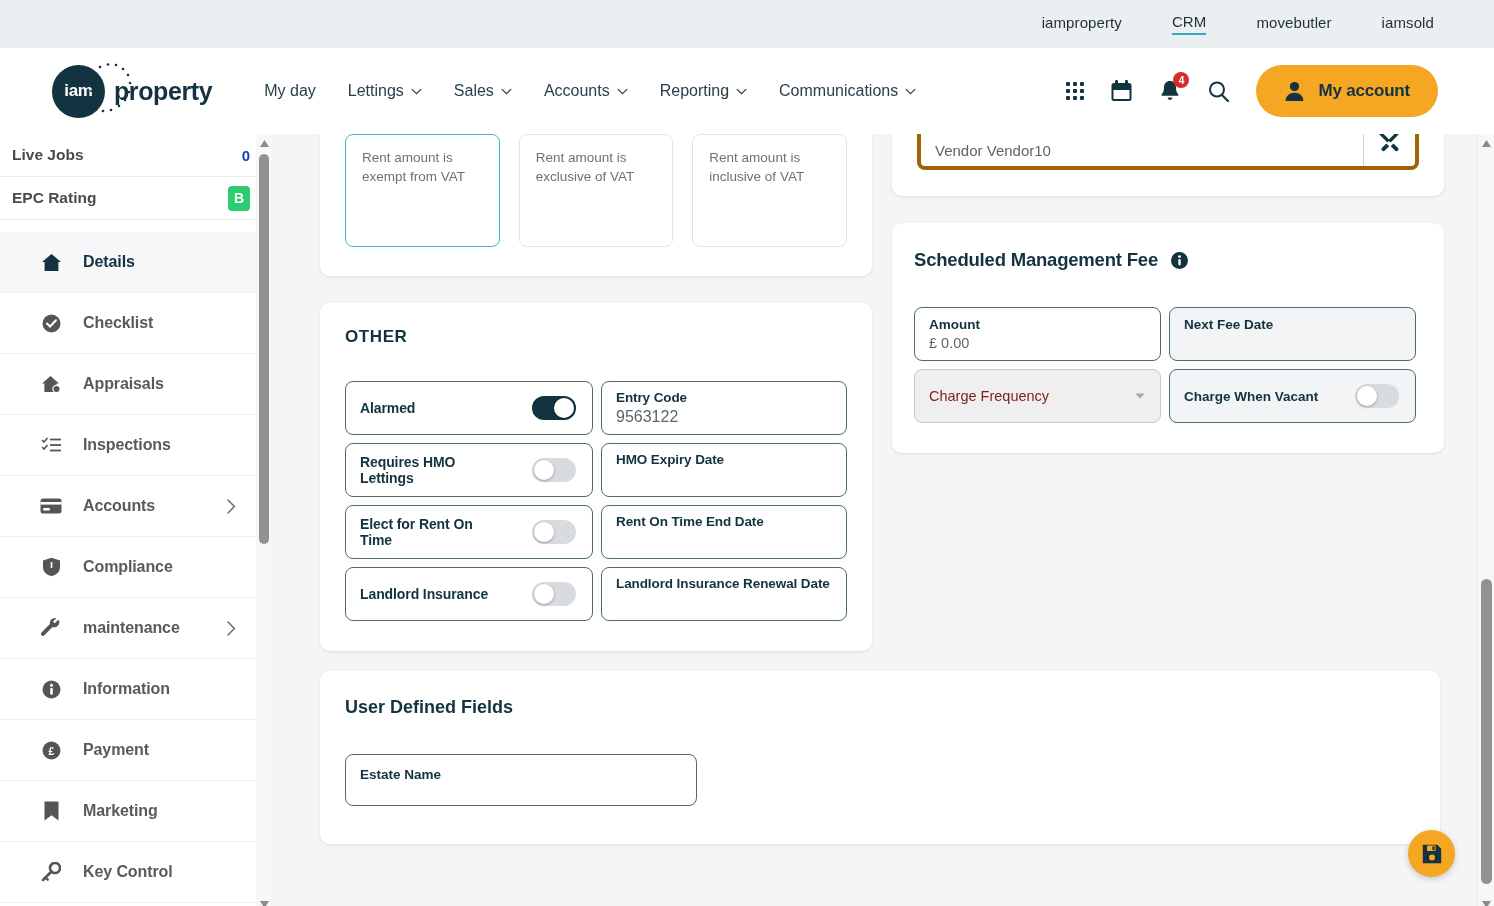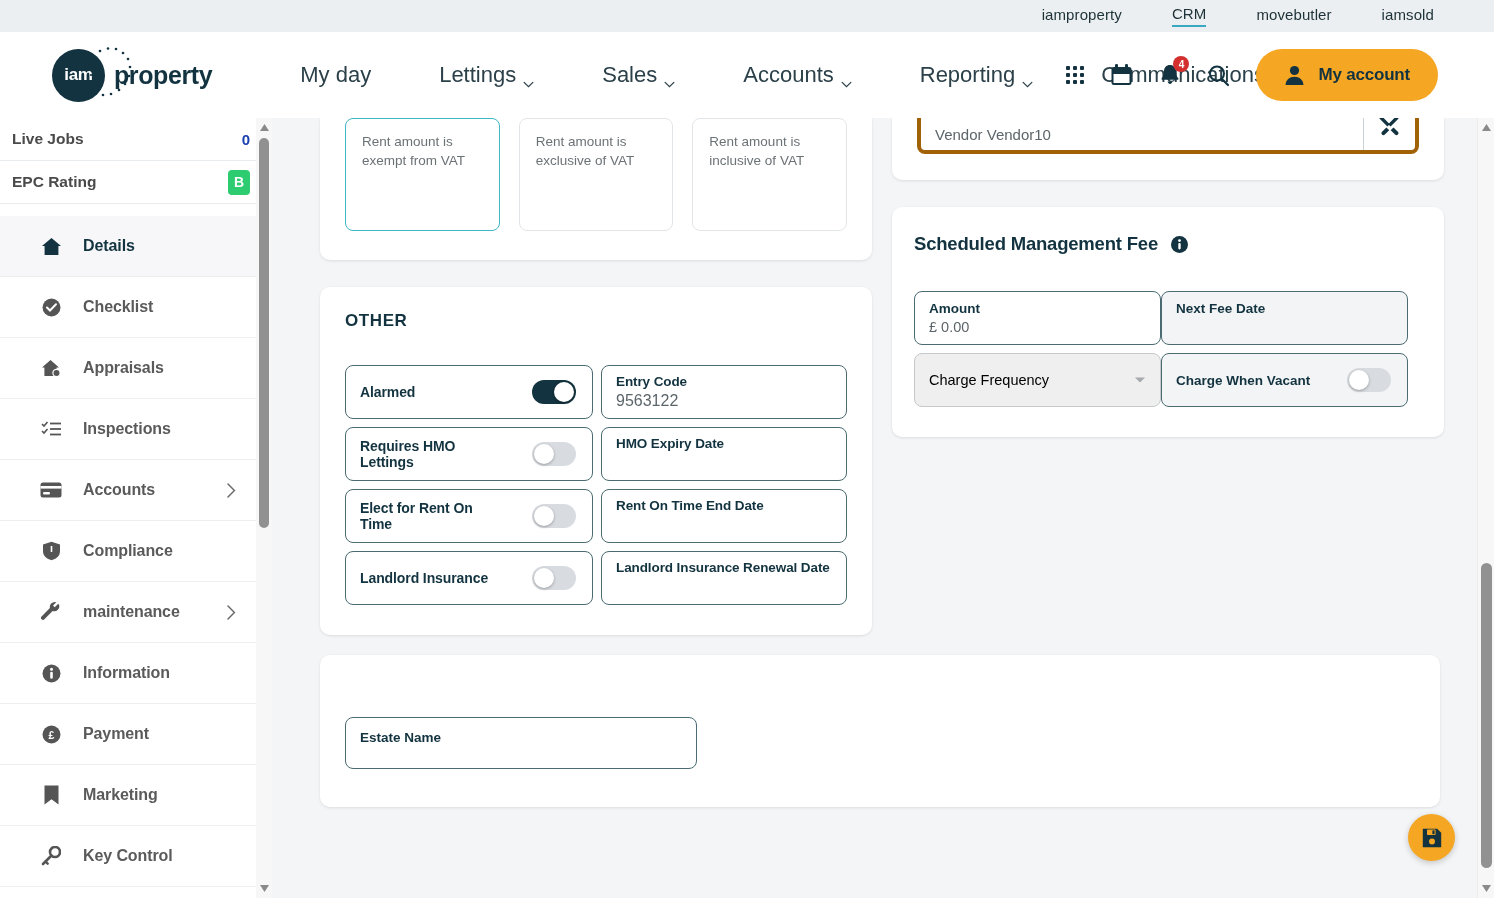--- a/index.html
+++ b/index.html
@@ -5,21 +5,21 @@
   * { box-sizing: border-box; margin: 0; padding: 0; }
   html, body {
     width: 1494px; height: 906px;
     font-family: "Liberation Sans", sans-serif;
     background: #ffffff;
     overflow: hidden;
   }
 
   
   .top-strip {
-    height: 32px;
+    height: 48px;
     background: #eceff1;
     display: flex;
     align-items: center;
     justify-content: flex-end;
     padding-right: 60px;
     gap: 50px;
   }
   .top-strip .tab {
     font-size: 15px;
     color: #1c3138;
@@ -51,22 +51,22 @@
     color: #fff; font-size: 17px; font-weight: bold; letter-spacing: -.3px;
   }
   .logo-dots {
     position: absolute; left: 30px; top: -4px; width: 56px; height: 58px;
   }
   .logo-text {
     font-size: 25px; font-weight: bold; color: #12333f; letter-spacing: -.4px;
   }
   .mainnav { display: flex; align-items: center; gap: 32px; margin-left: 52px; }
   .mainnav-item {
-    display: flex; align-items: flex-end; gap: 7px;
-    font-size: 22px; color: #2b4049; cursor: pointer; margin-left: 36px;
+    display: flex; align-items: center; gap: 7px;
+    font-size: 16px; color: #2b4049; cursor: pointer;
   }
   .chev {
     width: 11px; height: 7px;
   }
   .header-right {
     position: absolute; right: 56px; top: 0; height: 86px;
     display: flex; align-items: center; gap: 26px;
   }
   .hdr-icon { cursor: pointer; position: relative; display: flex; align-items: center; }
   .grid-icon { display: grid; grid-template-columns: repeat(3, 4px); gap: 3px; }
@@ -271,29 +271,29 @@
     width: 52px; border-left: 1px solid #c9d2d5;
     display: flex; align-items: center; justify-content: center;
     cursor: pointer;
   }
 
   .smf-card { margin-top: 27px; padding: 26px 22px 30px 22px; }
   .smf-head { display: flex; align-items: center; gap: 13px; }
   .smf-head .t { font-size: 18.5px; color: #12333f; font-weight: bold; letter-spacing: -.2px; }
   .info-ico { width: 17px; height: 17px; }
   .smf-grid { margin-top: 36px; display: flex; flex-direction: column; gap: 8px; }
-  .smf-row { display: flex; }
+  .smf-row { display: flex; gap: 8px; }
   .smf-cell { width: 247px; height: 54px; }
   .smf-cell.grey { background: #f3f4f6; border-color: #4b6b73; }
   .smf-cell.disabled {
     background: #efefef; border-color: #c6c9cc;
     display: flex; align-items: center; justify-content: space-between;
     padding: 0 14px;
   }
-  .smf-cell.disabled .ph { font-size: 14.5px; color: #000000; }
+  .smf-cell.disabled .ph { font-size: 14.5px; color: #7f1d1d; }
   .smf-cell.toggle {
     display: flex; align-items: center; justify-content: space-between;
     padding: 0 16px 0 14px; background: #f3f4f6;
   }
   .smf-cell.pad { padding: 9px 14px 0 14px; }
   .smf-cell .lb { font-size: 13.5px; color: #12333f; font-weight: bold; }
   .smf-cell .vl { font-size: 14.5px; color: #5c6569; margin-top: 3px; }
 
   
   .fab {
@@ -642,20 +642,21 @@
               <div class="box input-box">
                 <div class="lb">Landlord Insurance Renewal Date</div>
                 <div class="vl"></div>
               </div>
             </div>
 
           </div>
         </div>
 
         <div class="card udf-card">
+          <div class="udf-title">User Defined Fields</div>
           <div class="box udf-field">
             <div class="lb">Estate Name</div>
           </div>
         </div>
       </div>
 
       <div class="col-right">
 
         <div class="card vendor-card">
           <div class="vendor-input">

